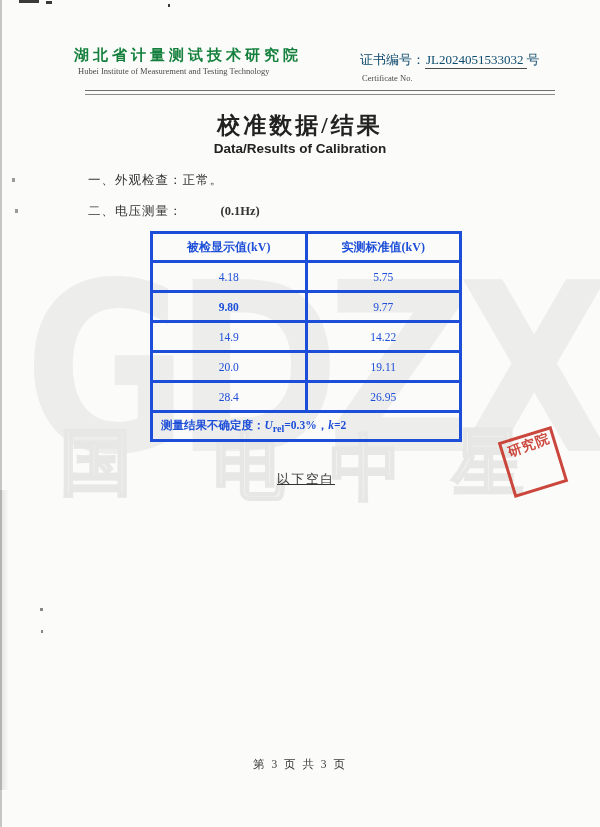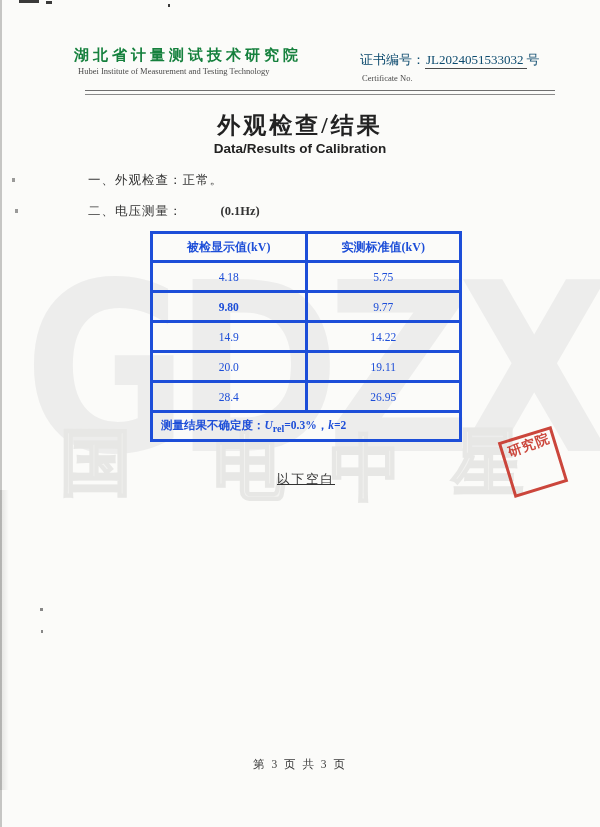--- a/index.html
+++ b/index.html
@@ -91,21 +91,21 @@
   <span class="wm-char wm-c3">星</span>
 
   <div class="inst-cn">湖北省计量测试技术研究院</div>
   <div class="inst-en">Hubei Institute of Measurement and Testing Technology</div>
   <div class="cert-block">
     <span>证书编号：</span><span class="cert-no">JL2024051533032</span><span>号</span>
   </div>
   <div class="cert-en">Certificate No.</div>
   <div class="double-rule"></div>
 
-  <div class="title-cn">外观检查/结果</div>
+  <div class="title-cn">校准数据/结果</div>
   <div class="title-en">Data/Results of Calibration</div>
 
   <div class="item item-1">
     <span>一、外观检查：</span><span>正常。</span>
   </div>
   <div class="item item-2">
     <span>二、电压测量：</span><b>(0.1Hz)</b>
   </div>
 
   <table class="cal-table outer">

